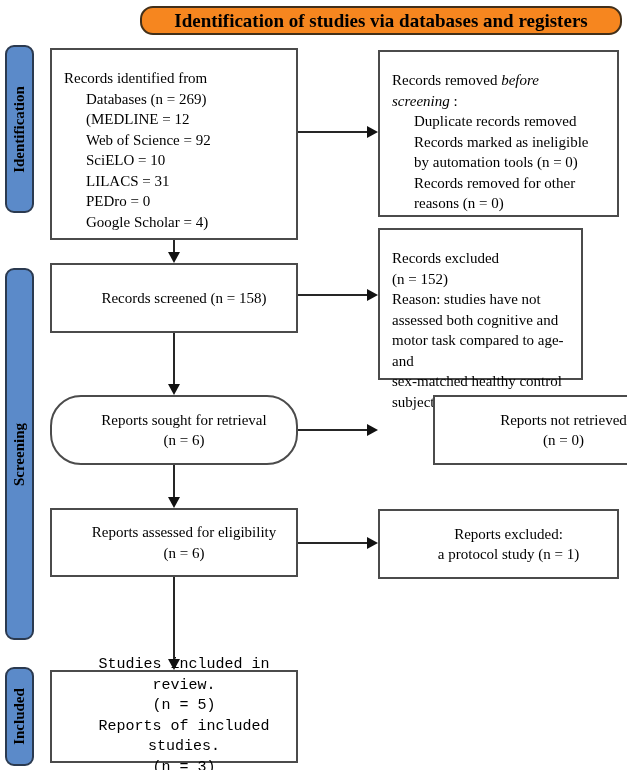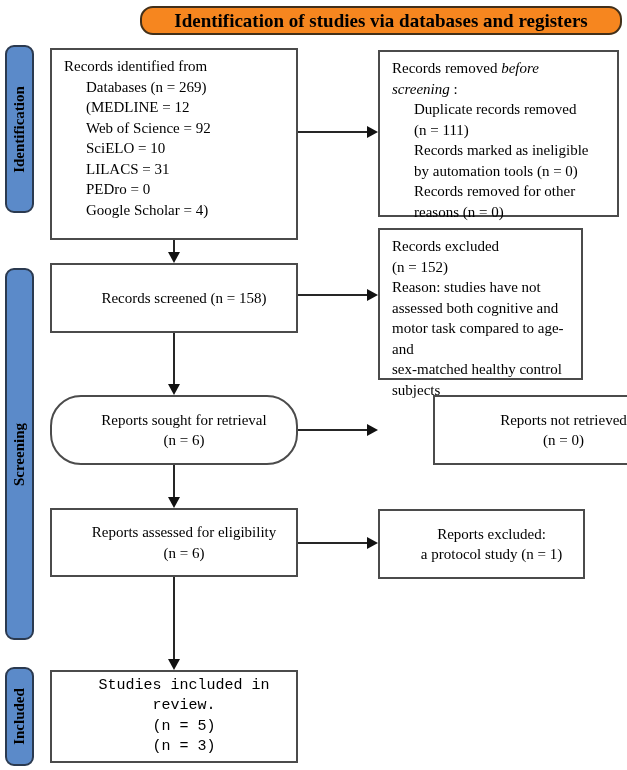--- a/index.html
+++ b/index.html
@@ -43,33 +43,33 @@
   .fbox{
     position:absolute;
     box-sizing:border-box;
     background:#ffffff;
     border:2px solid #4b4b4b;
     font-size:15px;
     line-height:20.5px;
     padding-left:20px;
   }
   .fbox.align-center{display:flex;flex-direction:column;align-items:center;justify-content:center;text-align:center;}
-  .fbox.align-left{padding:6px 6px 0 12px;text-align:left;}
+  .fbox.align-left{padding:18px 6px 0 12px;text-align:left;}
   .fbox .line.indent{padding-left:22px;}
   
   #box-records-identified{left:50px;top:48px;width:248px;height:192px;}
   #box-records-screened  {left:50px;top:263px;width:248px;height:70px;}
   #box-reports-sought    {left:50px;top:395px;width:248px;height:70px;border-radius:31px;}
   #box-reports-assessed  {left:50px;top:508px;width:248px;height:69px;}
   #box-studies-included  {left:50px;top:670px;width:248px;height:93px;font-family:Liberation Mono, monospace;}
   
   #box-records-removed   {left:378px;top:50px;width:241px;height:167px;}
   #box-records-excluded  {left:378px;top:228px;width:205px;height:152px;}
   #box-reports-not-retrieved{left:388px;top:395px;width:241px;height:70px;margin-left:45px;}
-  #box-reports-excluded  {left:378px;top:509px;width:207px;height:70px;}
+  #box-reports-excluded  {left:378px;top:509px;width:241px;height:70px;}
   
   .shaft{position:absolute;background:#262626;}
   .shaft.h{height:2px;}
   .shaft.v{width:2px;}
   .head{position:absolute;width:0;height:0;}
   .head.right{border-top:6px solid transparent;border-bottom:6px solid transparent;border-left:11px solid #111;}
   .head.down{border-left:6px solid transparent;border-right:6px solid transparent;border-top:11px solid #111;}
 </style>
 </head>
 <body>
@@ -107,28 +107,28 @@
       <div class="line"><span>Reports sought for retrieval</span></div>
       <div class="line"><span>(n = 6)</span></div>
     </div>
   <div class="fbox align-center" id="box-reports-assessed">
       <div class="line"><span>Reports assessed for eligibility</span></div>
       <div class="line"><span>(n = 6)</span></div>
     </div>
   <div class="fbox align-center" id="box-studies-included">
       <div class="line"><span>Studies included in review.</span></div>
       <div class="line"><span>(n = 5)</span></div>
+      <div class="line"><span>Reports of included studies.</span></div>
       <div class="line"><span>(n = 3)</span></div>
     </div>
 
   <div class="fbox align-left" id="box-records-removed">
       <div class="line"><span>Records removed </span><span style="font-style: italic;">before</span></div>
       <div class="line"><span style="font-style: italic;">screening</span><span> :</span></div>
       <div class="line indent"><span>Duplicate records removed</span></div>
-      <div class="line indent"><span>(n = 111)</span></div>
       <div class="line indent"><span>Records marked as ineligible</span></div>
       <div class="line indent"><span>by automation tools (n = 0)</span></div>
       <div class="line indent"><span>Records removed for other</span></div>
       <div class="line indent"><span>reasons (n = 0)</span></div>
     </div>
   <div class="fbox align-left" id="box-records-excluded">
       <div class="line"><span>Records excluded</span></div>
       <div class="line"><span>(n = 152)</span></div>
       <div class="line"><span>Reason: studies have not</span></div>
       <div class="line"><span>assessed both cognitive and</span></div>

